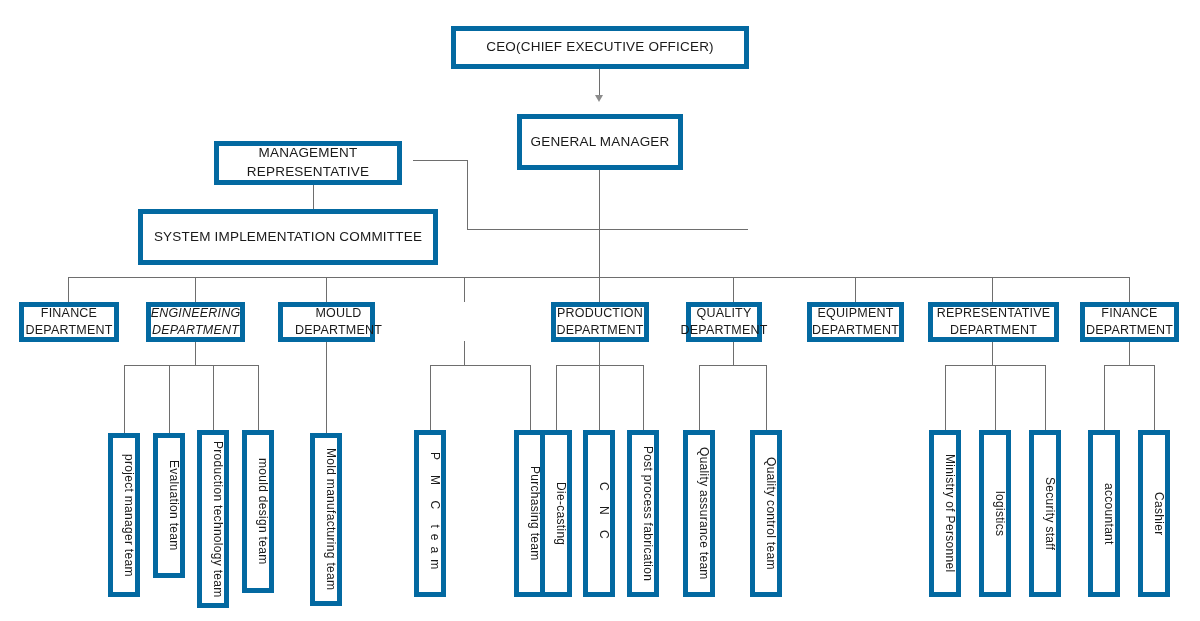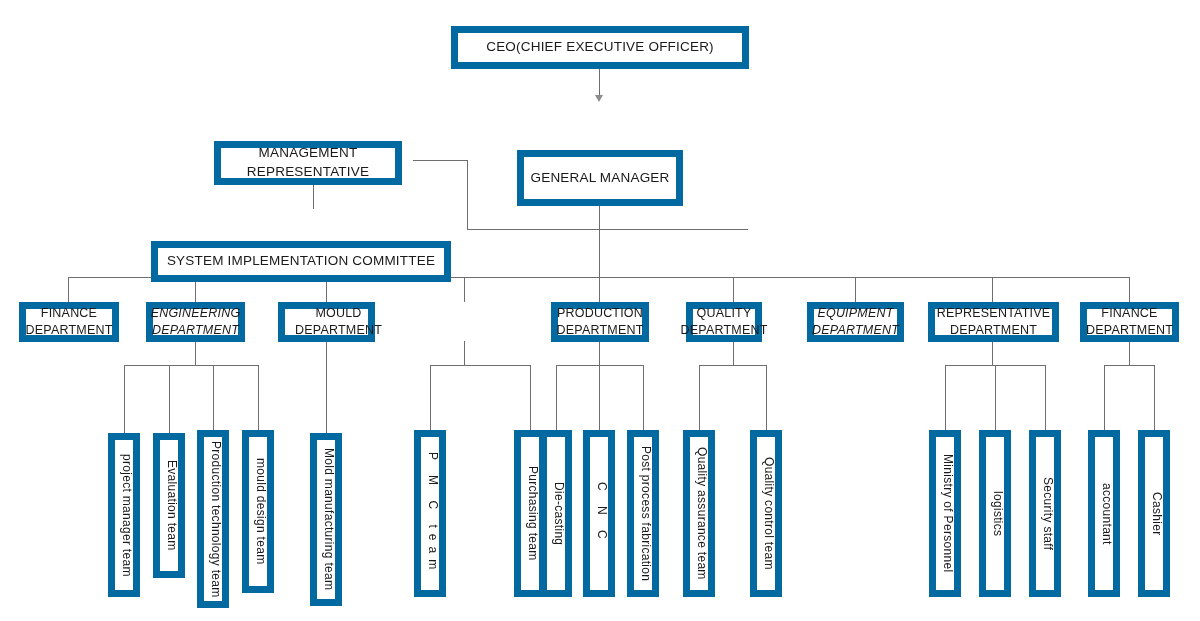--- a/index.html
+++ b/index.html
@@ -15,21 +15,21 @@
   #chart {
     position: relative;
     width: 1200px;
     height: 621px;
     background: #ffffff;
     overflow: hidden;
   }
   .node {
     position: absolute;
     box-sizing: border-box;
-    border: 7px solid #0369a1;
+    border: 5px solid #0369a1;
     background: #ffffff;
     display: flex;
     align-items: center;
     justify-content: center;
     text-align: center;
     z-index: 3;
   }
   .node .label {
     display: block;
     line-height: 1.38;
@@ -140,30 +140,30 @@
 
   <div class="ln v" style="left:1129px; top:341px; height:24px;"></div>
   <div class="ln h" style="left:1104px; top:365px; width:50px;"></div>
   <div class="ln v" style="left:1104px; top:365px; height:65px;"></div>
   <div class="ln v" style="left:1154px; top:365px; height:65px;"></div>
 
   <div class="node lvl-top" style="left:451px; top:26px; width:298px; height:43px;">
     <span class="label">CEO(CHIEF EXECUTIVE OFFICER)</span>
   </div>
 
-  <div class="node lvl-top" style="left:517px; top:114px; width:166px; height:56px;margin-top:36px;">
+  <div class="node lvl-top" style="left:517px; top:114px; width:166px; height:56px;">
     <span class="label">GENERAL MANAGER</span>
   </div>
 
   <div class="node lvl-mid" style="left:214px; top:141px; width:188px; height:44px;">
     <span class="label">MANAGEMENT
 REPRESENTATIVE</span>
   </div>
 
-  <div class="node lvl-mid" style="left:151px; top:209px; width:300px; height:41px;margin-top:32px;">
+  <div class="node lvl-mid" style="left:138px; top:209px; width:300px; height:56px;">
     <span class="label">SYSTEM IMPLEMENTATION COMMITTEE</span>
   </div>
 
 
   <div class="node dept" style="left:19px; top:302px; width:100px; height:40px;">
     <span class="label">FINANCE
 DEPARTMENT</span>
   </div>
 
   <div class="node dept" style="left:146px; top:302px; width:99px; height:40px;font-style:italic;">
@@ -180,21 +180,21 @@
   <div class="node dept" style="left:551px; top:302px; width:98px; height:40px;">
     <span class="label">PRODUCTION
 DEPARTMENT</span>
   </div>
 
   <div class="node dept" style="left:686px; top:302px; width:76px; height:40px;">
     <span class="label">QUALITY
 DEPARTMENT</span>
   </div>
 
-  <div class="node dept" style="left:807px; top:302px; width:97px; height:40px;font-style:italic;">
+  <div class="node dept" style="left:807px; top:302px; width:97px; height:40px;">
     <span class="label">EQUIPMENT
 DEPARTMENT</span>
   </div>
 
   <div class="node dept" style="left:928px; top:302px; width:131px; height:40px;">
     <span class="label">REPRESENTATIVE
 DEPARTMENT</span>
   </div>
 
   <div class="node dept" style="left:1080px; top:302px; width:99px; height:40px;">

